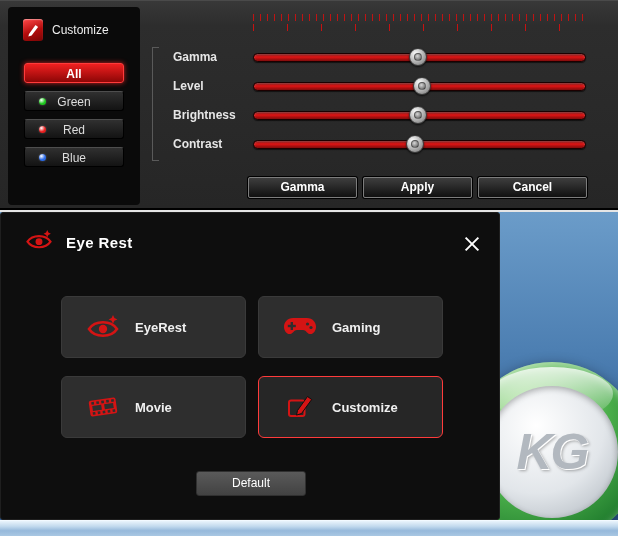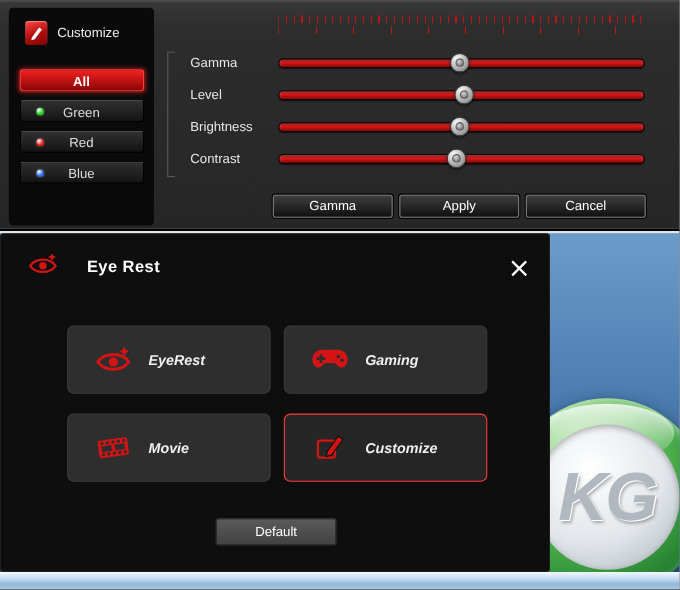--- a/index.html
+++ b/index.html
@@ -12,35 +12,35 @@
     border-bottom:2px solid #000; box-sizing:border-box; border-top:1px solid #4a4a4a; }
   .left-box { position:absolute; left:8px; top:6px; width:132px; height:198px;
     background:var(--left-box-bg,#0a0a0a); border-radius:4px; }
   .panel-title { display:flex; align-items:center; gap:9px; padding:12px 0 0 15px; }
   .title-icon { width:20px; height:22px; border-radius:3px;
     background:linear-gradient(160deg,#ff4a4a,#b30c0c 55%,#7a0505);
     box-shadow:inset 0 1px 1px rgba(255,255,255,.4); display:flex; align-items:center; justify-content:center; }
   .panel-title-text { color:#eee; font-size:12px; }
 
   .channel-list { margin-top:22px; }
-  .channel-btn { position:relative; width:113px; height:20px; margin:0 auto 8px; border-radius:3px;
+  .channel-btn { position:relative; width:100px; height:20px; margin:0 auto 8px; border-radius:3px;
     background:linear-gradient(180deg,#303030,#131313);
     border:1px solid #000; border-top-color:#4e4e4e;
     color:#ddd; font-size:12px; text-align:center; line-height:20px; cursor:pointer; box-sizing:border-box; }
   .channel-btn.selected { background:linear-gradient(180deg,#f02020,#8c0606);
     border:1px solid var(--selected-border,#ff3b3b); color:#fff;
     box-shadow:0 0 5px rgba(255,40,40,.8); font-weight:bold; }
   .channel-dot { position:absolute; left:14px; top:6px; width:7px; height:7px; border-radius:50%;
     box-shadow:0 0 2px rgba(255,255,255,.3); }
 
   .bracket { position:absolute; left:152px; top:46px; height:114px; width:8px; border-left:1px solid #5a5a5a; }
   .bracket::before,.bracket::after { content:""; position:absolute; left:0; width:6px; height:1px; background:#5a5a5a; }
   .bracket::before { top:0; } .bracket::after { bottom:0; }
 
-  .sliders-area { position:absolute; left:160px; top:0; width:430px; height:262px; }
+  .sliders-area { position:absolute; left:160px; top:0; width:430px; height:262px;font-weight:bold; }
   .ruler { position:absolute; top:13px; left:93px; right:4px; height:17px; }
   .ruler-minor { position:absolute; top:0; left:0; right:0; height:7px;
     background:repeating-linear-gradient(90deg,var(--slider-red,#c61212) 0 1px,transparent 1px 7px); opacity:.95; }
   .ruler-major { position:absolute; top:10px; left:0; right:0; height:7px;
     background:repeating-linear-gradient(90deg,var(--slider-red,#c61212) 0 1px,transparent 1px 34px); }
 
   .slider-rows { position:absolute; top:46px; left:0; right:0; }
   .slider-row { display:flex; align-items:center; height:20px; margin-bottom:9px; padding-left:13px; }
   .slider-label { width:80px; color:#e6e6e6; font-size:12px; }
   .track-wrap { position:relative; flex:1; height:20px; }
@@ -64,38 +64,38 @@
   .desktop { position:absolute; left:0; top:212px; width:618px; height:308px; overflow:hidden;
     background:linear-gradient(180deg,var(--desktop-blue-top,#6b9cc9),#4d7fb2 45%,#35639a 80%,var(--desktop-blue-bottom,#2f5d95)); }
   .kg-logo { position:absolute; left:462px; top:150px; width:180px; height:180px; border-radius:50%;
     background:radial-gradient(circle at 35% 28%,#b8e8a8,#4aae4a 48%,#1e7a2c 80%,#14551c);
     box-shadow:0 4px 14px rgba(0,0,0,.45), inset 0 3px 8px rgba(255,255,255,.5); }
   .kg-logo::before { content:""; position:absolute; left:16%; top:3%; width:68%; height:30%; border-radius:50%;
     background:linear-gradient(rgba(255,255,255,.8),rgba(255,255,255,0)); }
   .kg-inner { position:absolute; inset:24px; border-radius:50%;
     background:radial-gradient(circle at 38% 30%,#ffffff,#e2e6ea 55%,#a9b1b9);
     box-shadow:inset 0 2px 6px rgba(0,0,0,.3); display:flex; align-items:center; justify-content:center; }
-  .kg-text { font-size:62px; font-weight:bold; font-style:italic; color:#b2b8bf;
+  .kg-text { font-size:50px; font-weight:bold; font-style:italic; color:#b2b8bf;
     text-shadow:1px 1px 0 #fff, 2px 2px 3px rgba(0,0,0,.3); letter-spacing:-2px; }
 
   
   .dialog { position:absolute; left:0; top:212px; width:500px; height:308px;
     background:var(--dialog-bg,#0e0e0e); border:1px solid #1f1f1f; box-sizing:border-box; border-radius:3px; }
-  .dialog-header { display:flex; align-items:center; gap:26px; padding:16px 24px 0 24px; }
+  .dialog-header { display:flex; align-items:center; gap:13px; padding:16px 24px 0 24px; }
   .dialog-title { color:#fff; font-size:15px; font-weight:bold; letter-spacing:.4px; }
   .close-btn { position:absolute; right:16px; top:20px; width:22px; height:22px; cursor:pointer; }
   .close-btn span { position:absolute; left:2px; top:10px; width:18px; height:2px; background:#fff; }
   .close-btn span:first-child { transform:rotate(45deg); }
   .close-btn span:last-child { transform:rotate(-45deg); }
 
   .mode-grid { position:absolute; left:60px; top:83px; display:grid;
     grid-template-columns:185px 185px; grid-column-gap:12px; grid-row-gap:18px; }
   .mode-btn { width:185px; height:62px; border-radius:6px; box-sizing:border-box; cursor:pointer;
     background:var(--mode-btn-bg,#2e2e2e); border:1px solid #3a3a3a;
-    display:flex; align-items:center;font-style:italic; }
+    display:flex; align-items:center; }
   .mode-btn.selected { border:1px solid var(--selected-border,#ff3b3b); background:#262626; }
   .mode-icon { width:38px; margin:0 13px 0 22px; display:flex; align-items:center; justify-content:center;
     color:var(--accent-red,#d41414); }
   .mode-label { color:#f0f0f0; font-size:13px; font-weight:bold; }
   .red-icon { color:var(--accent-red,#d41414); }
 
   .default-btn { position:absolute; left:195px; top:258px; width:110px; height:25px; border-radius:3px; cursor:pointer;
     background:linear-gradient(180deg,#5a5a5a,#424242); border:1px solid #303030; box-sizing:border-box;
     color:#fff; font-size:12px; text-align:center; line-height:23px; }
 

